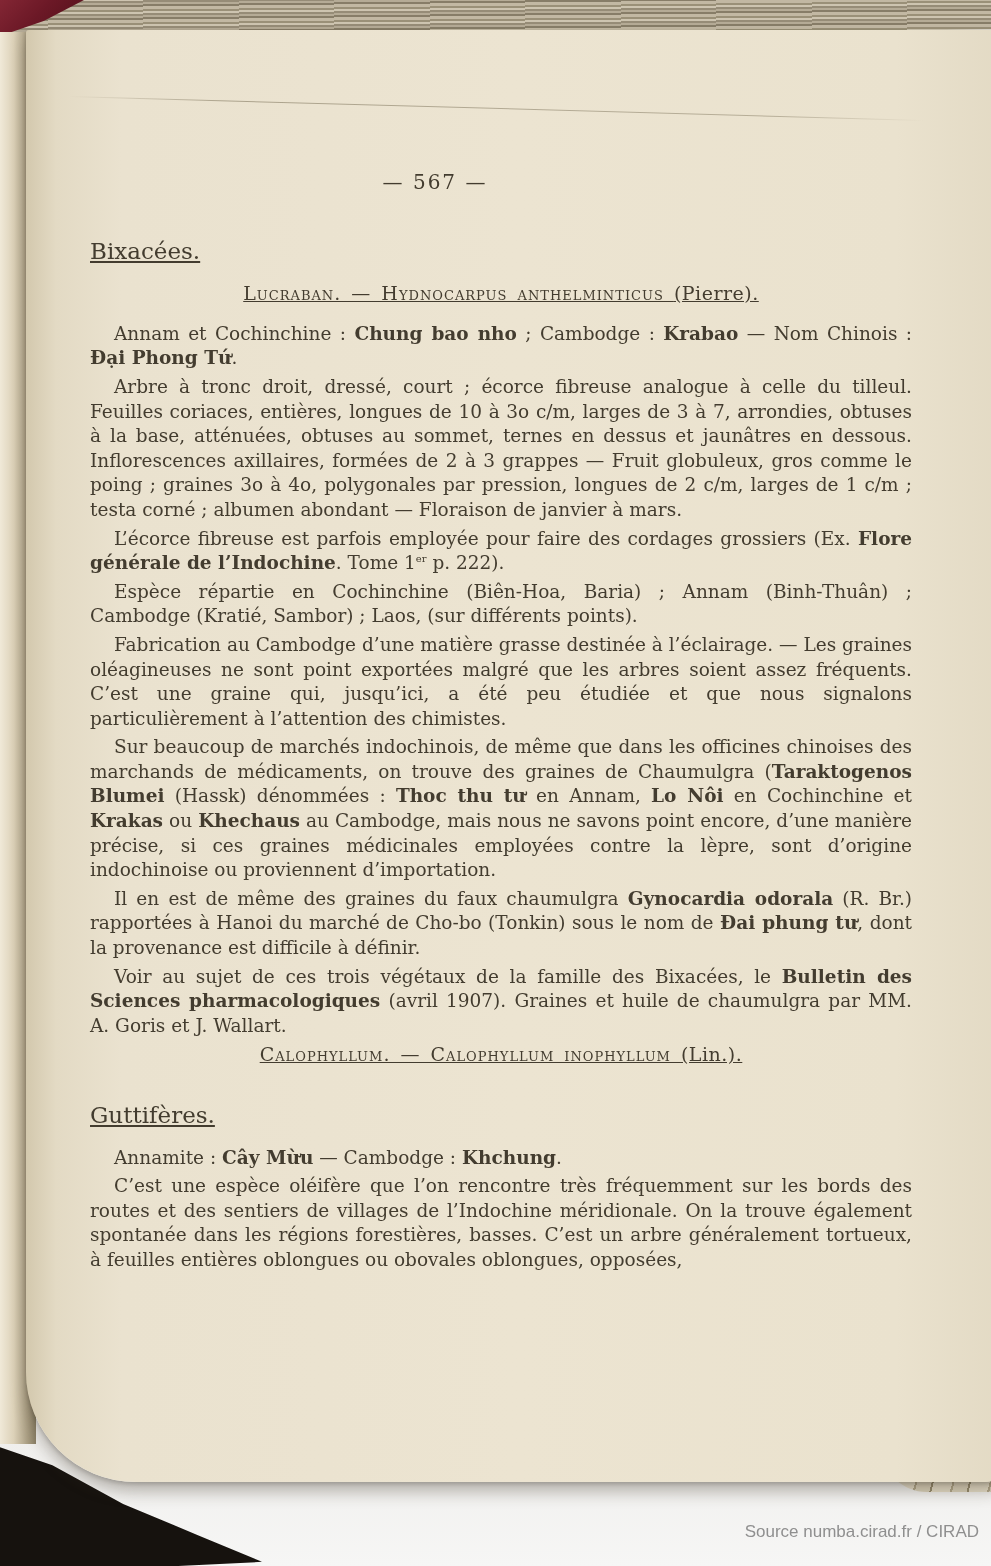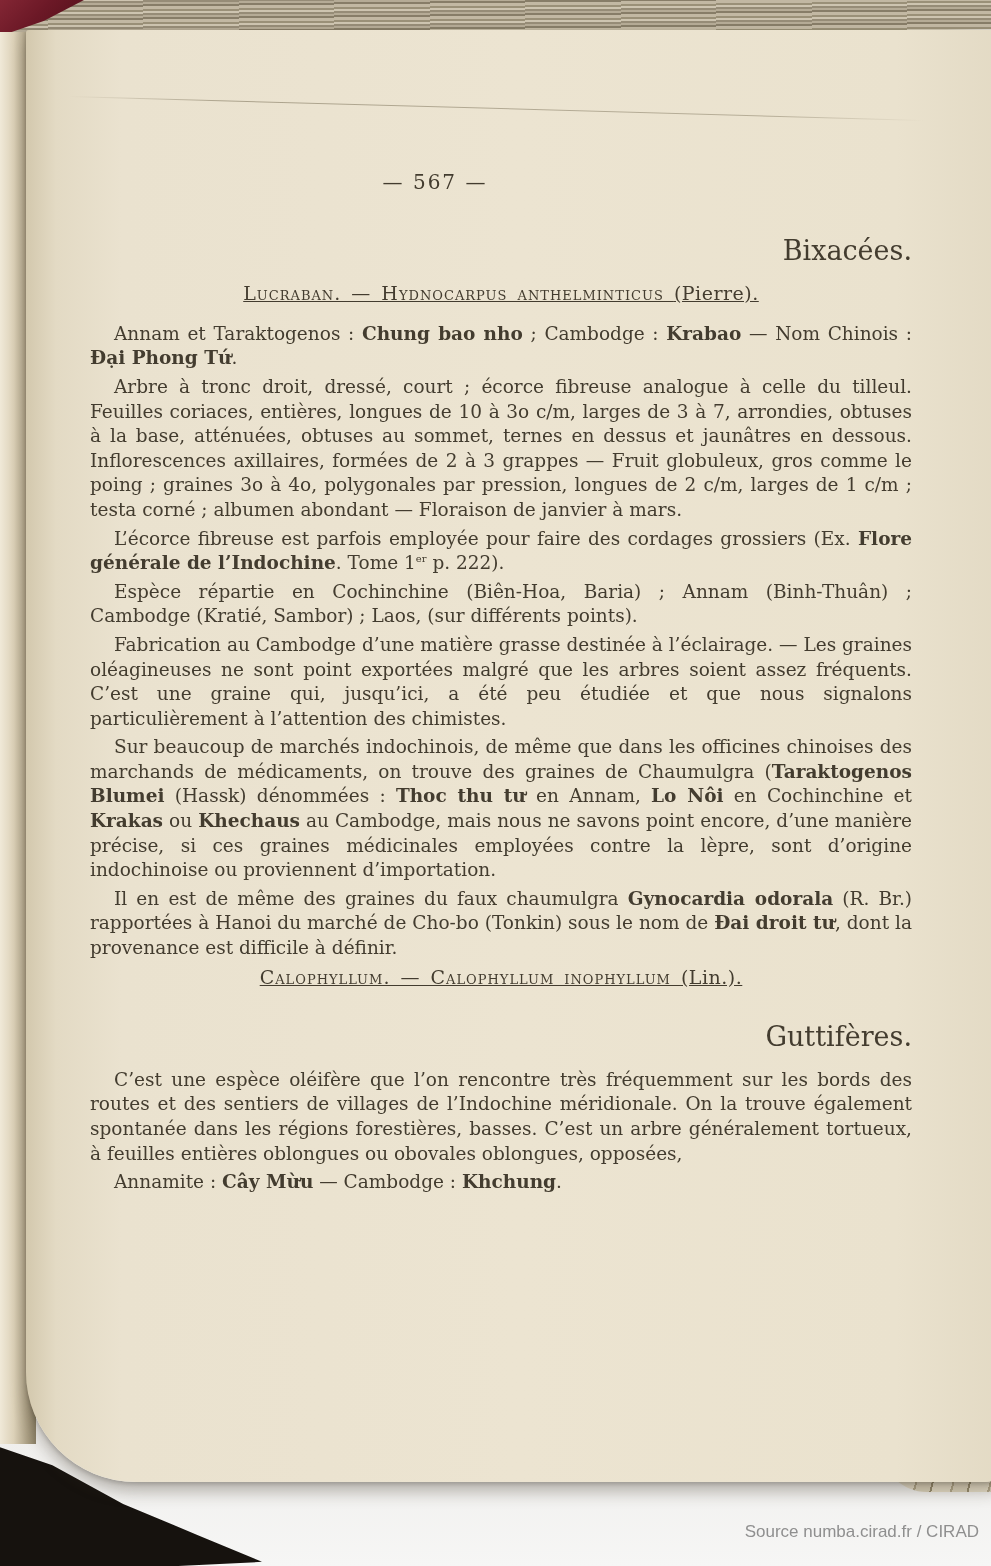--- a/index.html
+++ b/index.html
@@ -62,21 +62,21 @@
   }
   .text-col{
     position:absolute;left:64px;top:140px;width:822px;
     font-size:18.5px;line-height:24.6px;color:#433c2f;text-align:justify;
   }
   .blk{margin:0 0 4px 0;}
   .pagenum{
     text-align:center;font-size:20px;letter-spacing:2px;
     margin:0 0 44px 0;transform:translateX(-66px);
   }
-  .heading{text-align:right;font-weight:bold;font-size:27px;margin:0 0 18px 0;}
+  .heading{text-align:left;font-weight:bold;font-size:23px;margin:0 0 18px 0;text-decoration:underline;}
   .sect-gap{margin-top:36px;}
   .subheading{
     text-align:center;font-size:19px;margin:0 0 16px 0;
     letter-spacing:.5px;word-spacing:3px;text-decoration:underline;
   }
   .para{text-indent:24px;}
   .s-n{font-style:normal;font-weight:normal;}
   .s-sc{font-variant:small-caps;letter-spacing:1px;}
   .s-bi{font-weight:bold;}
   .s-sup{vertical-align:super;font-size:10px;line-height:0;}
@@ -94,27 +94,28 @@
   <div class="edge-right"></div>
   <div class="corner-stack"></div>
   <div class="spine-black"></div>
   <div class="gutter-left"></div>
   <div class="page">
     <div class="crease"></div>
     <div class="text-col">
         <div class="blk pagenum"><span class="s-n">— 567 —</span></div>
         <div class="blk heading"><span class="s-n">Bixacées.</span></div>
         <div class="blk subheading"><span class="s-sc">Lucraban. — Hydnocarpus anthelminticus </span><span class="s-n">(Pierre).</span></div>
-        <p class="blk para"><span class="s-n">Annam et Taraktogenos : </span><span class="s-bi">Chung bao nho</span><span class="s-n"> ; Cambodge : </span><span class="s-bi">Krabao</span><span class="s-n"> — Nom Chinois : </span><span class="s-bi">Đại Phong Tứ</span><span class="s-n">.</span></p>
+        <p class="blk para"><span class="s-n">Annam et Cochinchine : </span><span class="s-bi">Chung bao nho</span><span class="s-n"> ; Cambodge : </span><span class="s-bi">Krabao</span><span class="s-n"> — Nom Chinois : </span><span class="s-bi">Đại Phong Tứ</span><span class="s-n">.</span></p>
         <p class="blk para"><span class="s-n">Arbre à tronc droit, dressé, court ; écorce fibreuse analogue à celle du tilleul. Feuilles coriaces, entières, longues de 10 à 3o c/m, larges de 3 à 7, arrondies, obtuses à la base, atténuées, obtuses au sommet, ternes en dessus et jaunâtres en dessous. Inflorescences axillaires, formées de 2 à 3 grappes — Fruit globuleux, gros comme le poing ; graines 3o à 4o, polygonales par pression, longues de 2 c/m, larges de 1 c/m ; testa corné ; albumen abondant — Floraison de janvier à mars.</span></p>
         <p class="blk para"><span class="s-n">L’écorce fibreuse est parfois employée pour faire des cordages grossiers (Ex. </span><span class="s-bi">Flore générale de l’Indochine</span><span class="s-n">. Tome 1</span><span class="s-sup">er</span><span class="s-n"> p. 222).</span></p>
         <p class="blk para"><span class="s-n">Espèce répartie en Cochinchine (Biên-Hoa, Baria) ; Annam (Binh-Thuân) ; Cambodge (Kratié, Sambor) ; Laos, (sur différents points).</span></p>
         <p class="blk para"><span class="s-n">Fabrication au Cambodge d’une matière grasse destinée à l’éclairage. — Les graines oléagineuses ne sont point exportées malgré que les arbres soient assez fréquents. C’est une graine qui, jusqu’ici, a été peu étudiée et que nous signalons particulièrement à l’attention des chimistes.</span></p>
         <p class="blk para"><span class="s-n">Sur beaucoup de marchés indochinois, de même que dans les officines chinoises des marchands de médicaments, on trouve des graines de Chaumulgra (</span><span class="s-bi">Taraktogenos Blumei</span><span class="s-n"> (Hassk) dénommées : </span><span class="s-bi">Thoc thu tư</span><span class="s-n"> en Annam, </span><span class="s-bi">Lo Nôi</span><span class="s-n"> en Cochinchine et </span><span class="s-bi">Krakas</span><span class="s-n"> ou </span><span class="s-bi">Khechaus</span><span class="s-n"> au Cambodge, mais nous ne savons point encore, d’une manière précise, si ces graines médicinales employées contre la lèpre, sont d’origine indochinoise ou proviennent d’importation.</span></p>
-        <p class="blk para"><span class="s-n">Il en est de même des graines du faux chaumulgra </span><span class="s-bi">Gynocardia odorala</span><span class="s-n"> (R. Br.) rapportées à Hanoi du marché de Cho-bo (Tonkin) sous le nom de </span><span class="s-bi">Đai droit tư</span><span class="s-n">, dont la provenance est difficile à définir.</span></p>
+        <p class="blk para"><span class="s-n">Il en est de même des graines du faux chaumulgra </span><span class="s-bi">Gynocardia odorala</span><span class="s-n"> (R. Br.) rapportées à Hanoi du marché de Cho-bo (Tonkin) sous le nom de </span><span class="s-bi">Đai phung tư</span><span class="s-n">, dont la provenance est difficile à définir.</span></p>
+        <p class="blk para"><span class="s-n">Voir au sujet de ces trois végétaux de la famille des Bixacées, le </span><span class="s-bi">Bulletin des Sciences pharmacologiques</span><span class="s-n"> (avril 1907). Graines et huile de chaumulgra par MM. A. Goris et J. Wallart.</span></p>
         <div class="blk subheading"><span class="s-sc">Calophyllum. — Calophyllum inophyllum </span><span class="s-n">(Lin.).</span></div>
         <div class="blk heading sect-gap"><span class="s-n">Guttifères.</span></div>
+        <p class="blk para"><span class="s-n">Annamite : </span><span class="s-bi">Cây Mừu</span><span class="s-n"> — Cambodge : </span><span class="s-bi">Khchung</span><span class="s-n">.</span></p>
         <p class="blk para"><span class="s-n">C’est une espèce oléifère que l’on rencontre très fréquemment sur les bords des routes et des sentiers de villages de l’Indochine méridionale. On la trouve également spontanée dans les régions forestières, basses. C’est un arbre généralement tortueux, à feuilles entières oblongues ou obovales oblongues, opposées,</span></p>
-        <p class="blk para"><span class="s-n">Annamite : </span><span class="s-bi">Cây Mừu</span><span class="s-n"> — Cambodge : </span><span class="s-bi">Khchung</span><span class="s-n">.</span></p>
       </div>
   </div>
   <div class="watermark">Source numba.cirad.fr / CIRAD</div>
 </div>
 
 </body></html>

